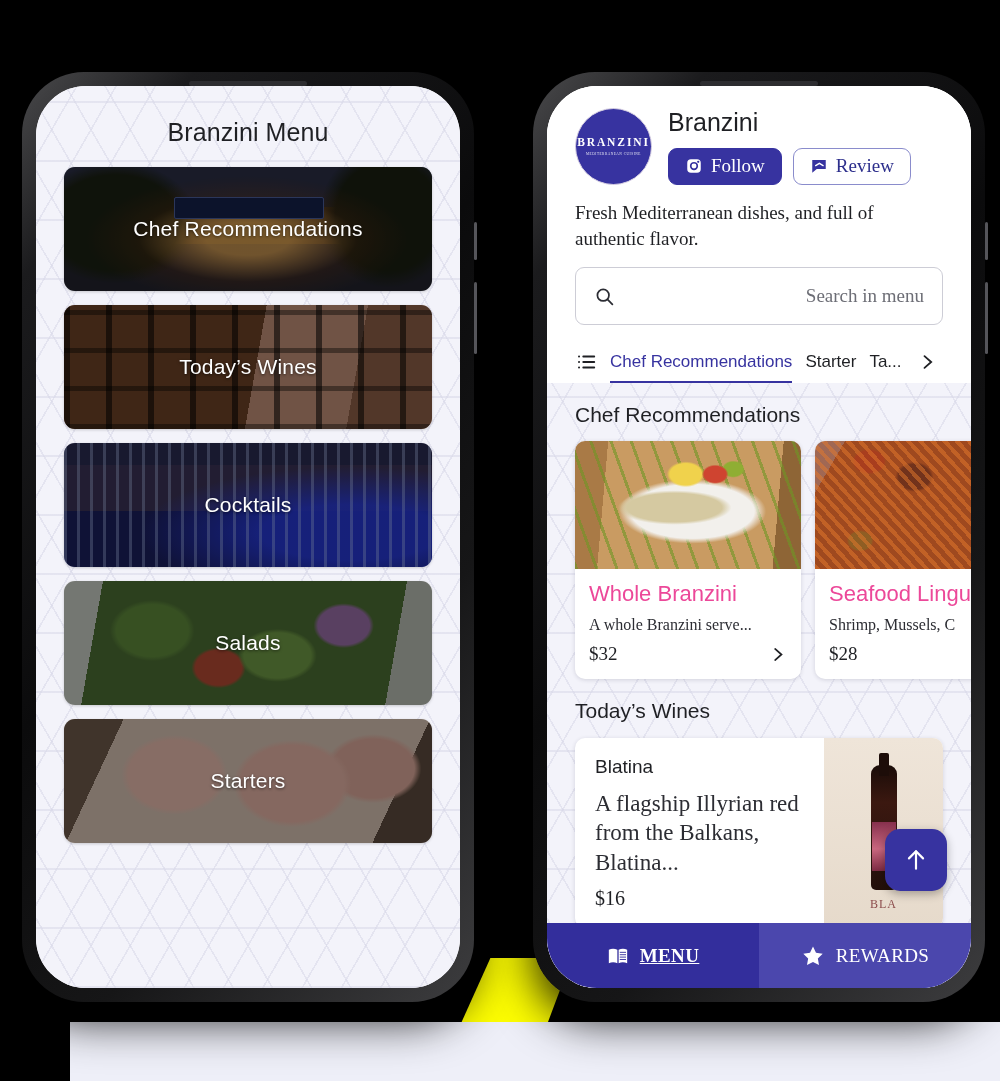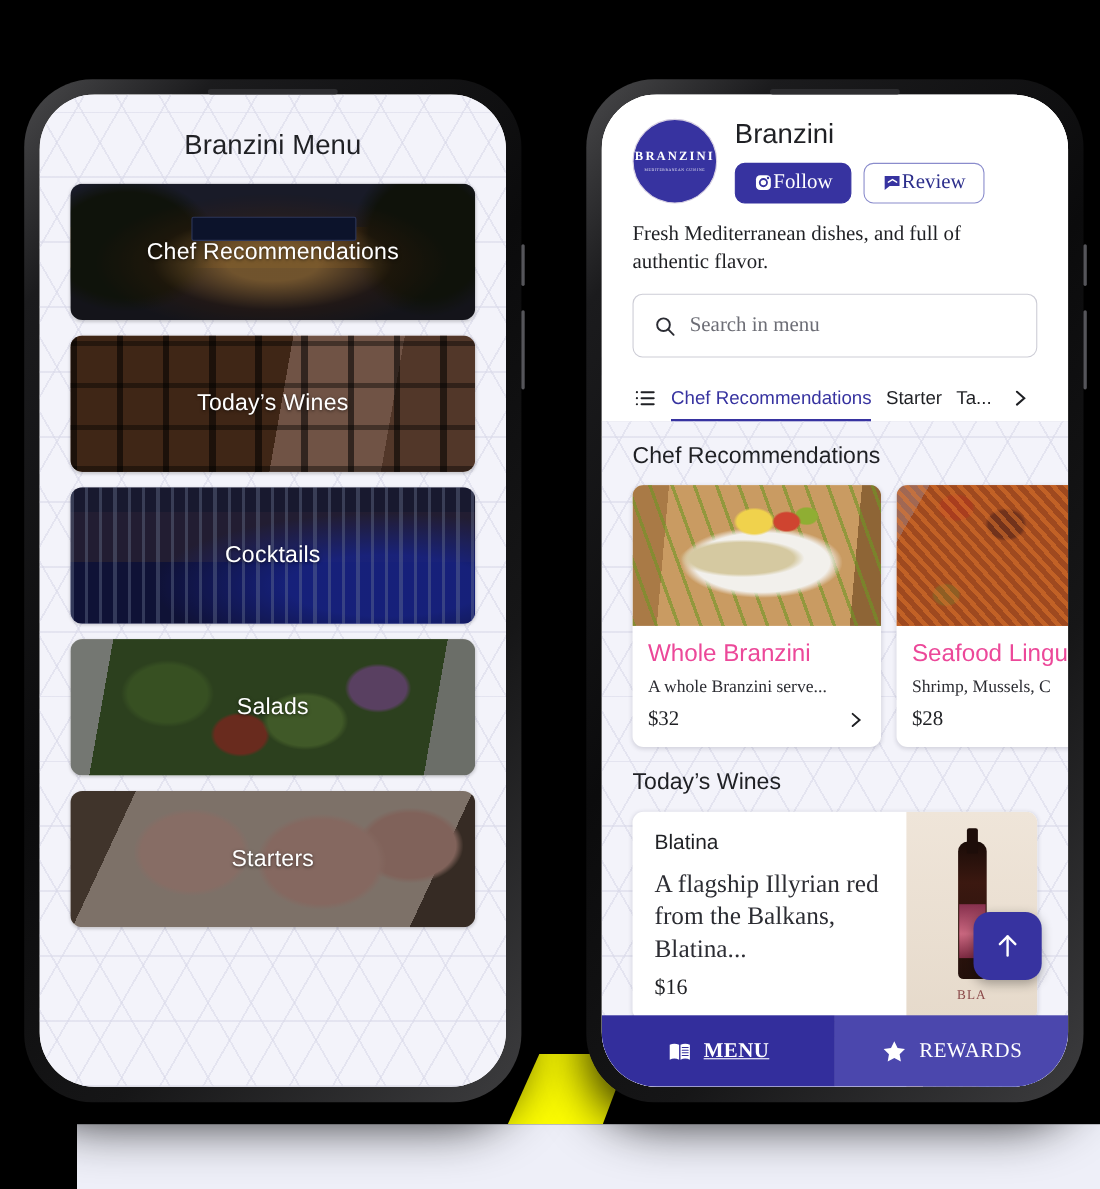--- a/index.html
+++ b/index.html
@@ -188,39 +188,40 @@
   .logo-sub {
     color: #ffffff; font-size: 3.4px; letter-spacing: .55px;
     margin-top: 3px; font-family: "Liberation Serif", serif;
     opacity: .88;
   }
   .brand-col { flex: 1 1 auto; min-width: 0; }
   .brand-name { font-size: 25px; color: #1f2024; line-height: 1.15; }
   .btn-row { display: flex; gap: 11px; margin-top: 11px; }
 
   .btn {
-    display: inline-flex; align-items: center; 
+    display: inline-flex; align-items: center; gap: 8px;
     height: 37px; padding: 0 16px; border-radius: 9px;
     font-family: "Liberation Serif", serif; font-size: 19px;
     cursor: pointer; white-space: nowrap;
   }
   .btn-follow { background: #3733a0; color: #fff; border: 1px solid #3733a0; }
   .btn-review { background: #fff; color: #2d2f8c; border: 1.4px solid #8a8ccc; }
 
   .tagline {
     font-family: "Liberation Serif", serif;
     font-size: 19px; color: #1f2024;
     line-height: 1.35; margin-top: 15px;
   }
 
   .search-box {
     margin-top: 16px;
     height: 58px; border: 1.3px solid #cdcdd6; border-radius: 9px;
     display: flex; align-items: center; gap: 12px; padding: 0 18px;
     background: #fff;
+    justify-content: space-between;
   }
   .search-ph {
     font-family: "Liberation Serif", serif; font-size: 19px; color: #6d6e76;
   }
 
   .tabstrip {
     margin-top: 16px;
     display: flex; align-items: center; gap: 13px;
     padding: 0 28px 0 28px;
     border-bottom: 1.3px solid #d7d7e4;

